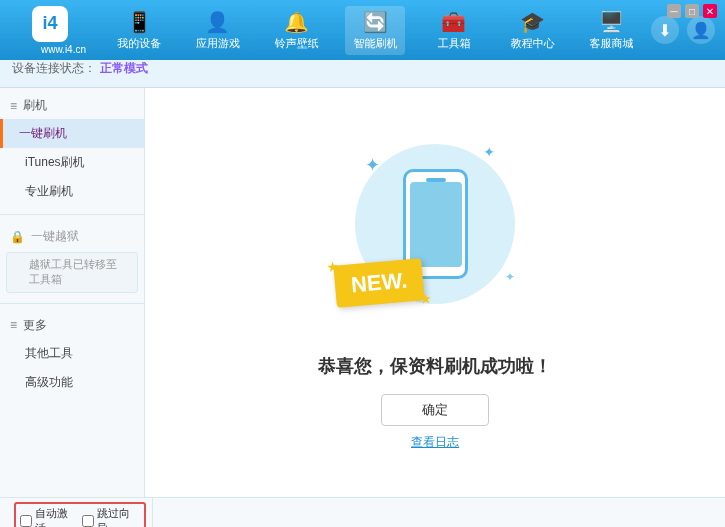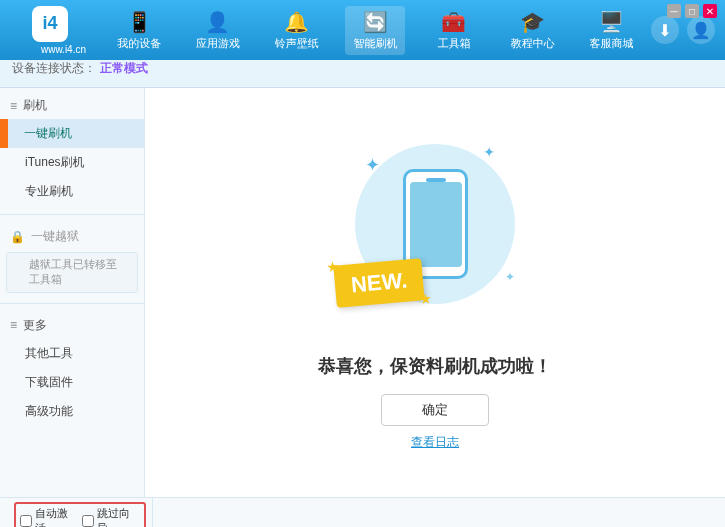--- a/index.html
+++ b/index.html
@@ -149,22 +149,22 @@
     }
     .sidebar-item {
       padding: 6px 10px 6px 22px;
       cursor: pointer;
       font-size: 12px;
       color: #444;
       border-left: 3px solid transparent;
     }
     .sidebar-item.active {
       background: #d8eaf8;
-      color: #0f766e;
-      border-left: 8px solid #f97316;
+      color: #701a75;
+      border-left: 3px solid #f97316;
       padding-left: 16px;
     }
     .sidebar-divider {
       height: 1px;
       background: #d8e8f0;
       margin: 4px 0;
     }
     .sidebar-note {
       padding: 4px 10px 4px 22px;
       font-size: 11px;
@@ -425,23 +425,20 @@
 
     <div class="sidebar-section">
       <div class="sidebar-section-header">
         <span class="icon">≡</span>
         <span>更多</span>
       </div>
       <div class="sidebar-item">
         <span>其他工具</span>
       </div>
       <div class="sidebar-item">
-        <span>下载固件</span>
-      </div>
-      <div class="sidebar-item">
         <span>高级功能</span>
       </div>
     </div>
   </div>
 
   <div class="main-content-wrapper">
     <div class="main-content">
 
       <div class="success-illustration">
         <div class="phone-bg-circle"></div>

